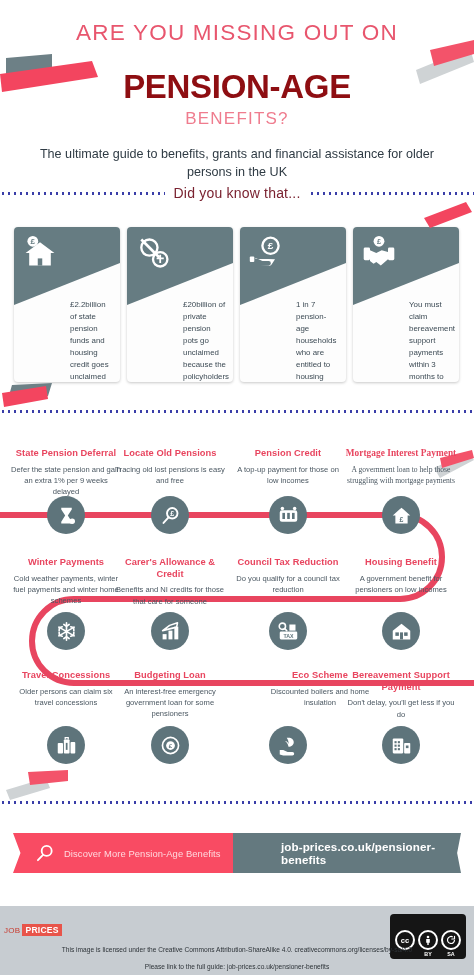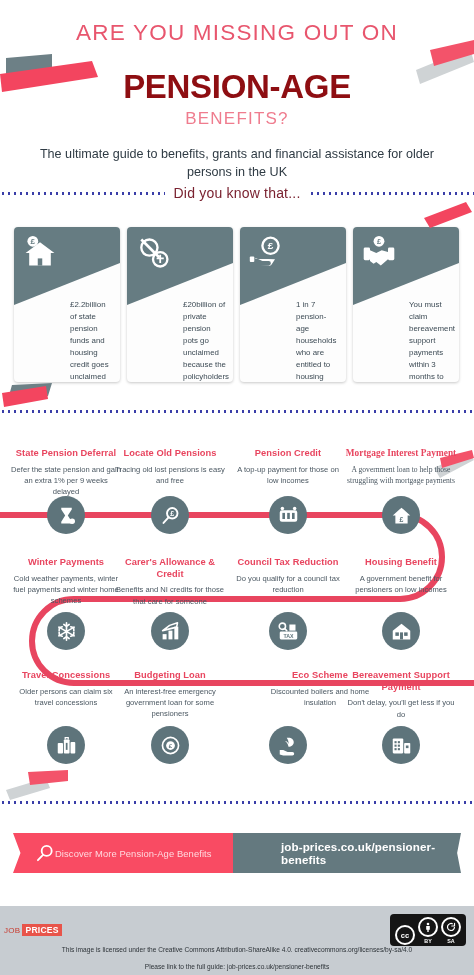--- a/index.html
+++ b/index.html
@@ -97,21 +97,21 @@
     font-size: 7.6px; color: #4a5761; line-height: 1.5; margin-top: 4px;
   }
 
   
   .cta {
     position: absolute; left: 13px; top: 833px; width: 448px; height: 40px;
     display: flex;
   }
   .cta-left {
     width: 220px; background: #f94b63; position: relative;
-    display: flex; align-items: center; padding-left: 22px; 
+    display: flex; align-items: center; padding-left: 22px; gap: 9px;
     clip-path: polygon(0 0, 100% 0, 100% 100%, 0 100%, 3.4% 50%);
   }
   .cta-search { width: 20px; height: 20px; color: #fff; flex: 0 0 auto; }
   .cta-search svg { width: 100%; height: 100%; display: block; }
   .cta-left-label { font-size: 9.4px; color: #ffd9df; letter-spacing: .1px; }
   .cta-right {
     flex: 1; background: #64797f; display: flex; align-items: center;
     justify-content: center; padding-right: 10px;
     clip-path: polygon(0 0, 100% 0, 98.3% 50%, 100% 100%, 0 100%);
     padding-left: 48px;
@@ -128,22 +128,22 @@
   .logo-prices {
     font-size: 8.6px; font-weight: 800; color: #ffffff; background: #e8544a;
     padding: 1px 3px; letter-spacing: .2px; position: relative;
   }
   .footer-line {
     position: absolute; left: 0; width: 474px; text-align: center;
     font-size: 6.6px; color: #2d3338;
   }
   .cc-badge {
     position: absolute; right: 8px; top: 8px;
-    background: #151515; border-radius: 4px; padding: 3px 5px 1px 5px;
-    display: flex; align-items: flex-end; gap: 3px;
+    background: #151515; border-radius: 4px; padding: 16px 5px 1px 5px;
+    display: flex; align-items: flex-start; gap: 3px;
   }
   .cc-ring {
     width: 20px; height: 20px; border-radius: 50%; border: 2px solid #fff;
     display: flex; align-items: center; justify-content: center;
     font-size: 7.6px; font-weight: 800; color: #fff;
   }
   .cc-col { display: flex; flex-direction: column; align-items: center; }
   .cc-cap { font-size: 5.4px; font-weight: 700; color: #fff; line-height: 1.5; }
 </style>
 </head>

